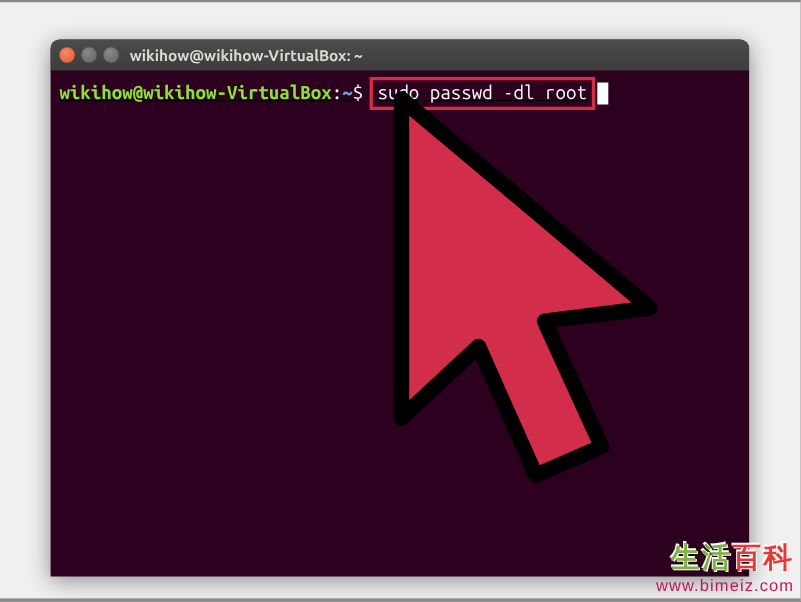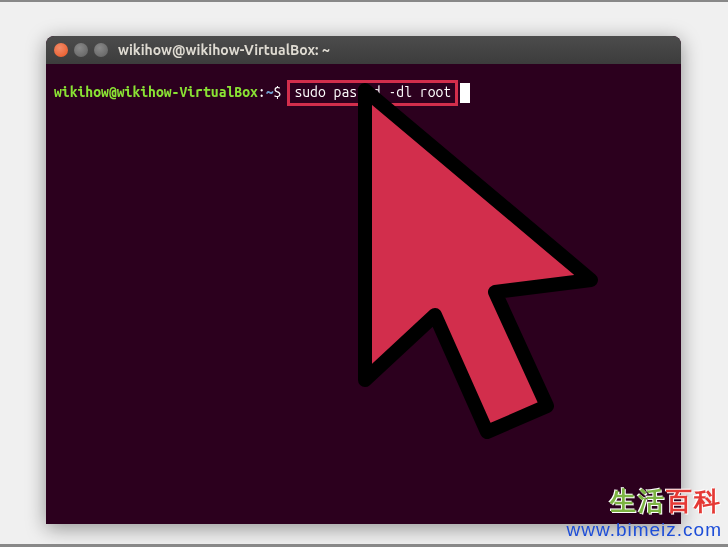--- a/index.html
+++ b/index.html
@@ -57,24 +57,25 @@
     .maximize-btn {
       background: radial-gradient(circle at 40% 35%, #8a8a8a, #5f5f5f);
     }
     .window-title {
       color: #dfdbd2;
       font-size: 14px;
       font-weight: bold;
       font-family: "Ubuntu", sans-serif;
     }
     .terminal-body {
-      padding: 16px 8px;
-      font-size: 14px;
+      padding: 6px 8px;
+      font-size: 17px;
       line-height: 1.4;
       font-family: "Ubuntu Mono", "DejaVu Sans Mono", monospace;
+      text-decoration: underline;
     }
     .prompt-line {
       display: flex;
       align-items: center;
       flex-wrap: wrap;
     }
     .prompt-user {
       color: #8ae234;
       font-weight: bold;
     }
@@ -126,22 +127,22 @@
       font-weight: bold;
       color: #7cb342;
       font-family: sans-serif;
       letter-spacing: 2px;
       text-shadow: 1px 1px 0 #fff, -1px -1px 0 #fff;
     }
     .watermark-main .red {
       color: #e53935;
     }
     .watermark-url {
-      font-size: 19px;
-      color: #1d4ed8;
+      font-size: 15px;
+      color: #be185d;
       font-family: sans-serif;
       letter-spacing: 1px;
     }
     .top-border {
       position: absolute;
       top: 0;
       left: 0;
       right: 0;
       height: 2px;
       background: #888;

